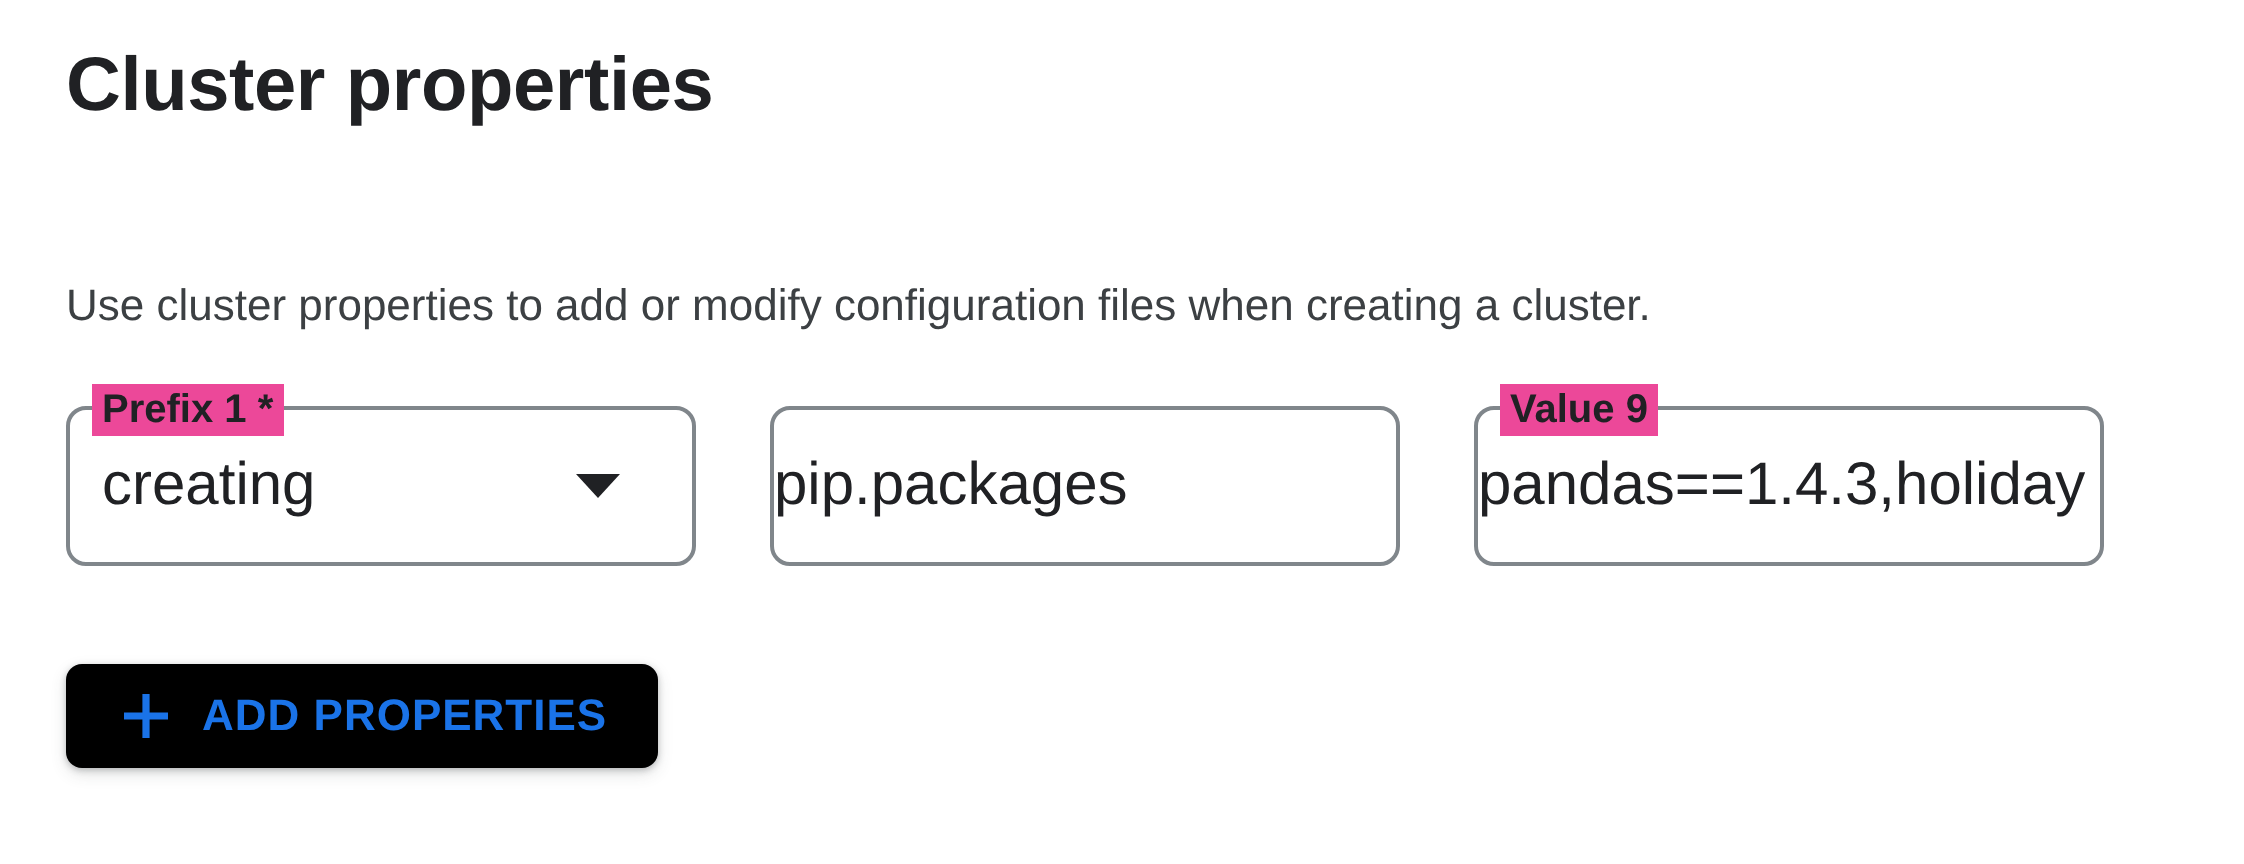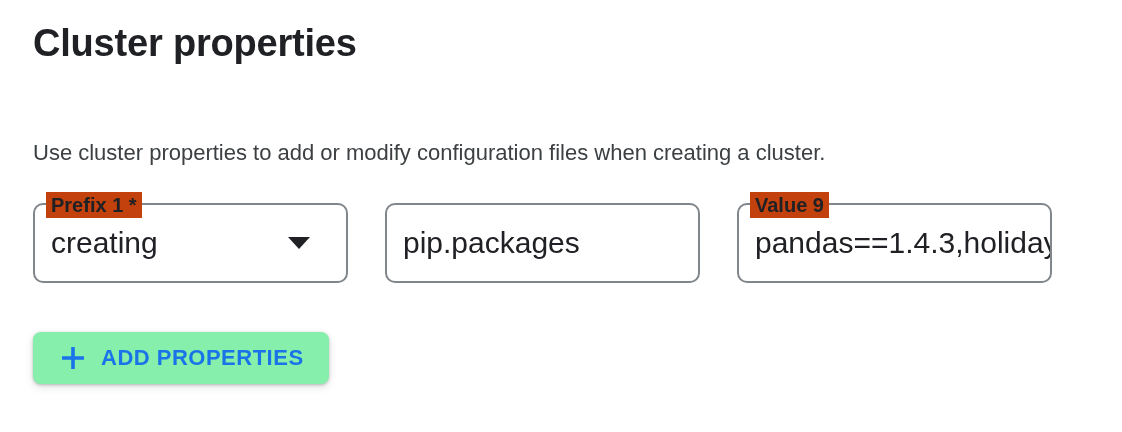--- a/index.html
+++ b/index.html
@@ -27,21 +27,21 @@
   .field {
     position: relative;
     width: 315px; height: 80px;
     border: 2px solid #80868b;
     border-radius: 10px;
     background: #ffffff;
     display: flex; align-items: center;
   }
   .field-label {
     position: absolute; top: -13px; left: 11px;
-    background: #c2410c;
+    background: #ec4899;
     padding: 0 5px;
     font-size: 20px; line-height: 26px;
     font-weight: 600; color: #202124;
     white-space: nowrap;
   }
   .field-value {
     font-size: 30px; color: #202124;
     padding-left: 16px;
     white-space: nowrap;
   }
@@ -51,31 +51,31 @@
     width: 0; height: 0;
     border-left: 11px solid transparent;
     border-right: 11px solid transparent;
     border-top: 12px solid #202124;
   }
   .field-input {
     flex: 1; min-width: 0;
     border: none; outline: none; background: transparent;
     font-family: inherit;
     font-size: 30px; color: #202124;
-    padding: 0 0 0 16px;
+    padding: 0 0 0 0;
     height: 100%;
   }
   .value-input { padding-right: 0; }
   .select-field { cursor: pointer; }
   .add-btn {
     position: absolute; left: 33px; top: 332px;
     height: 52px;
     display: inline-flex; align-items: center; gap: 13px;
     padding: 0 25px;
-    background: #86efac;
+    background: #000000;
     border: none; border-radius: 8px;
     box-shadow: 0 1px 3px rgba(60,64,67,0.30), 0 3px 8px rgba(60,64,67,0.15);
     cursor: pointer;
   }
   .add-btn-label {
     font-size: 22px; font-weight: 700;
     letter-spacing: 0.5px;
     color: #1a73e8;
     white-space: nowrap;
   }

